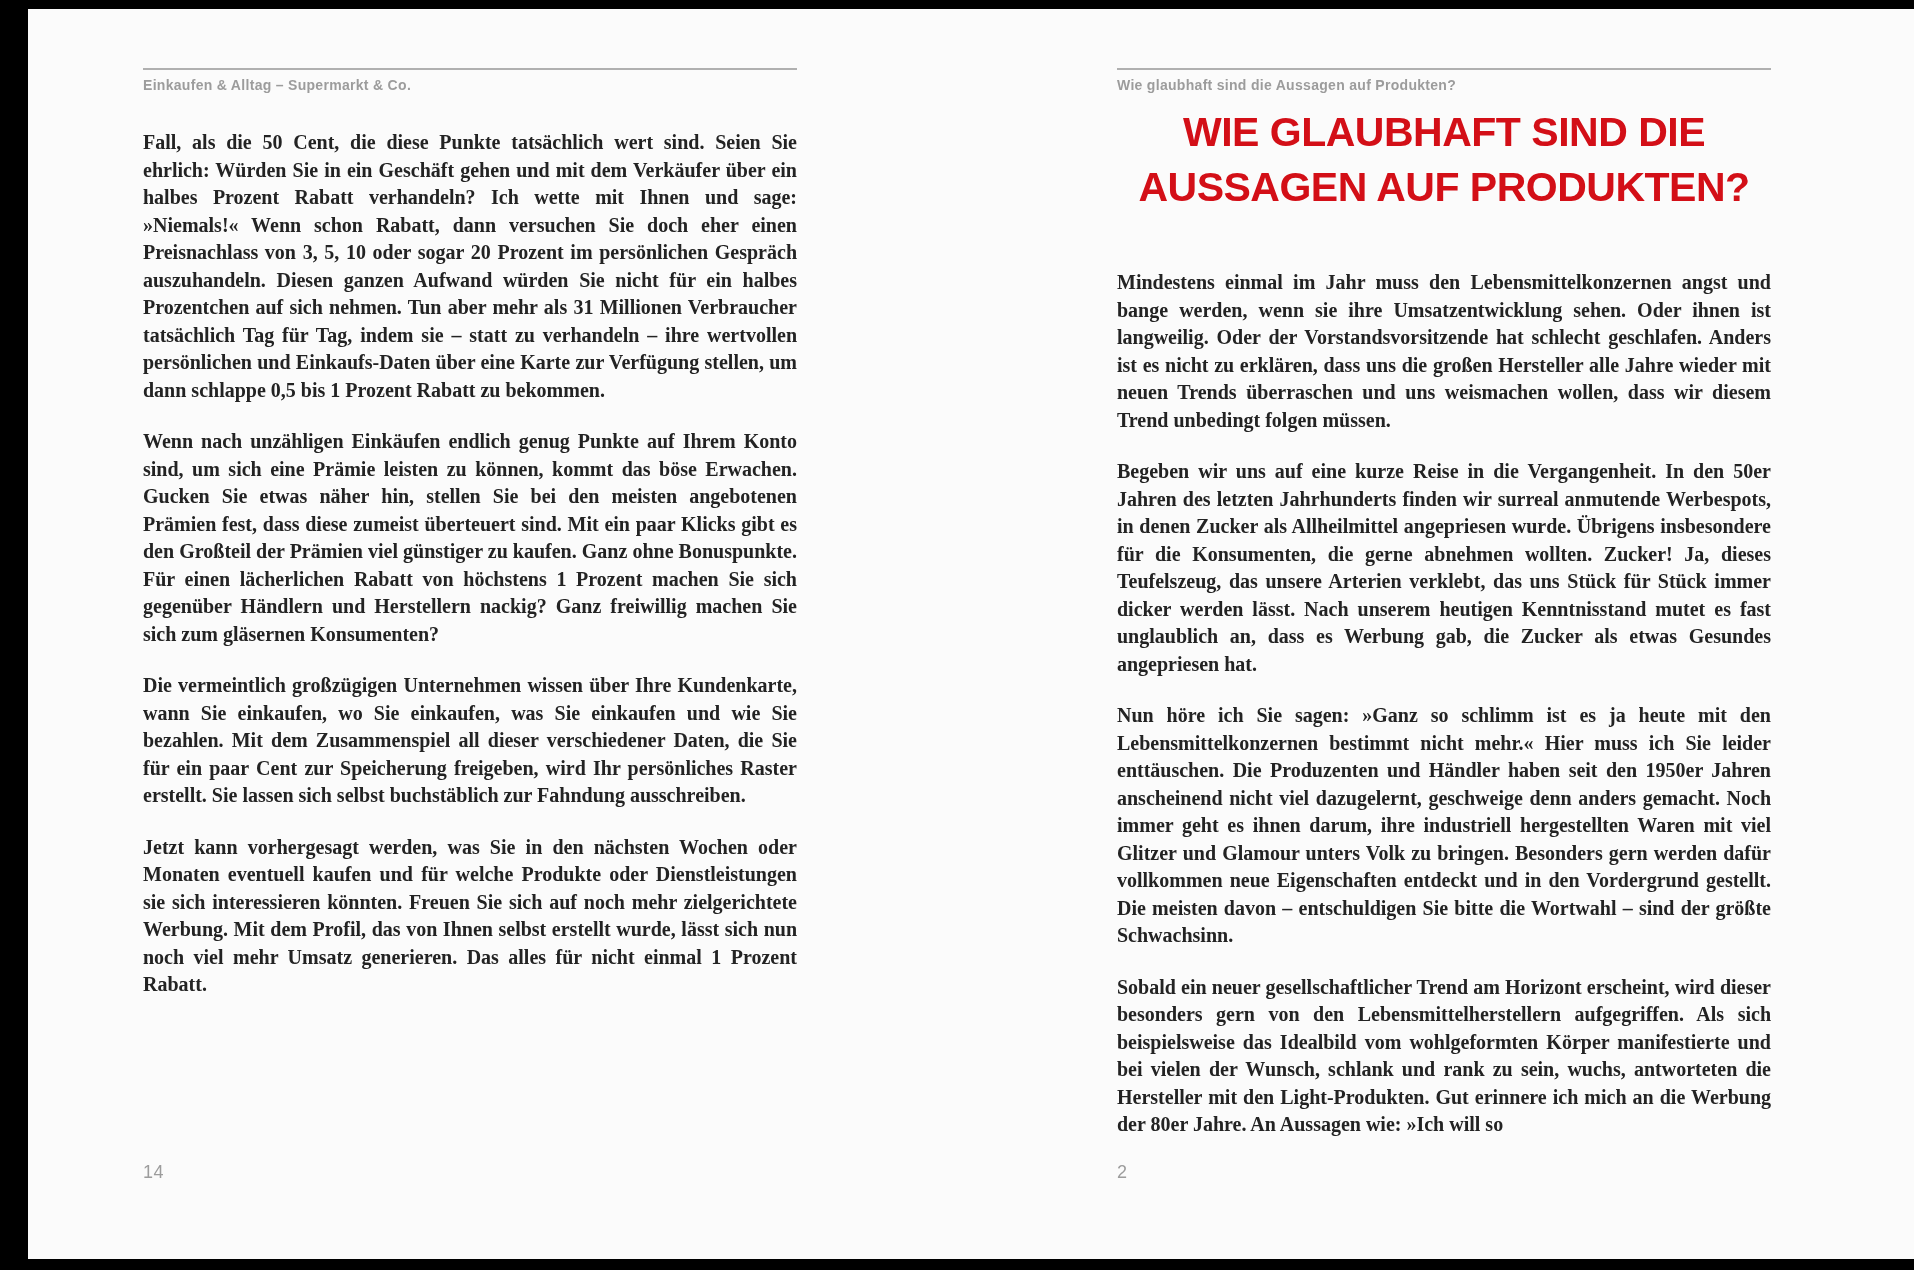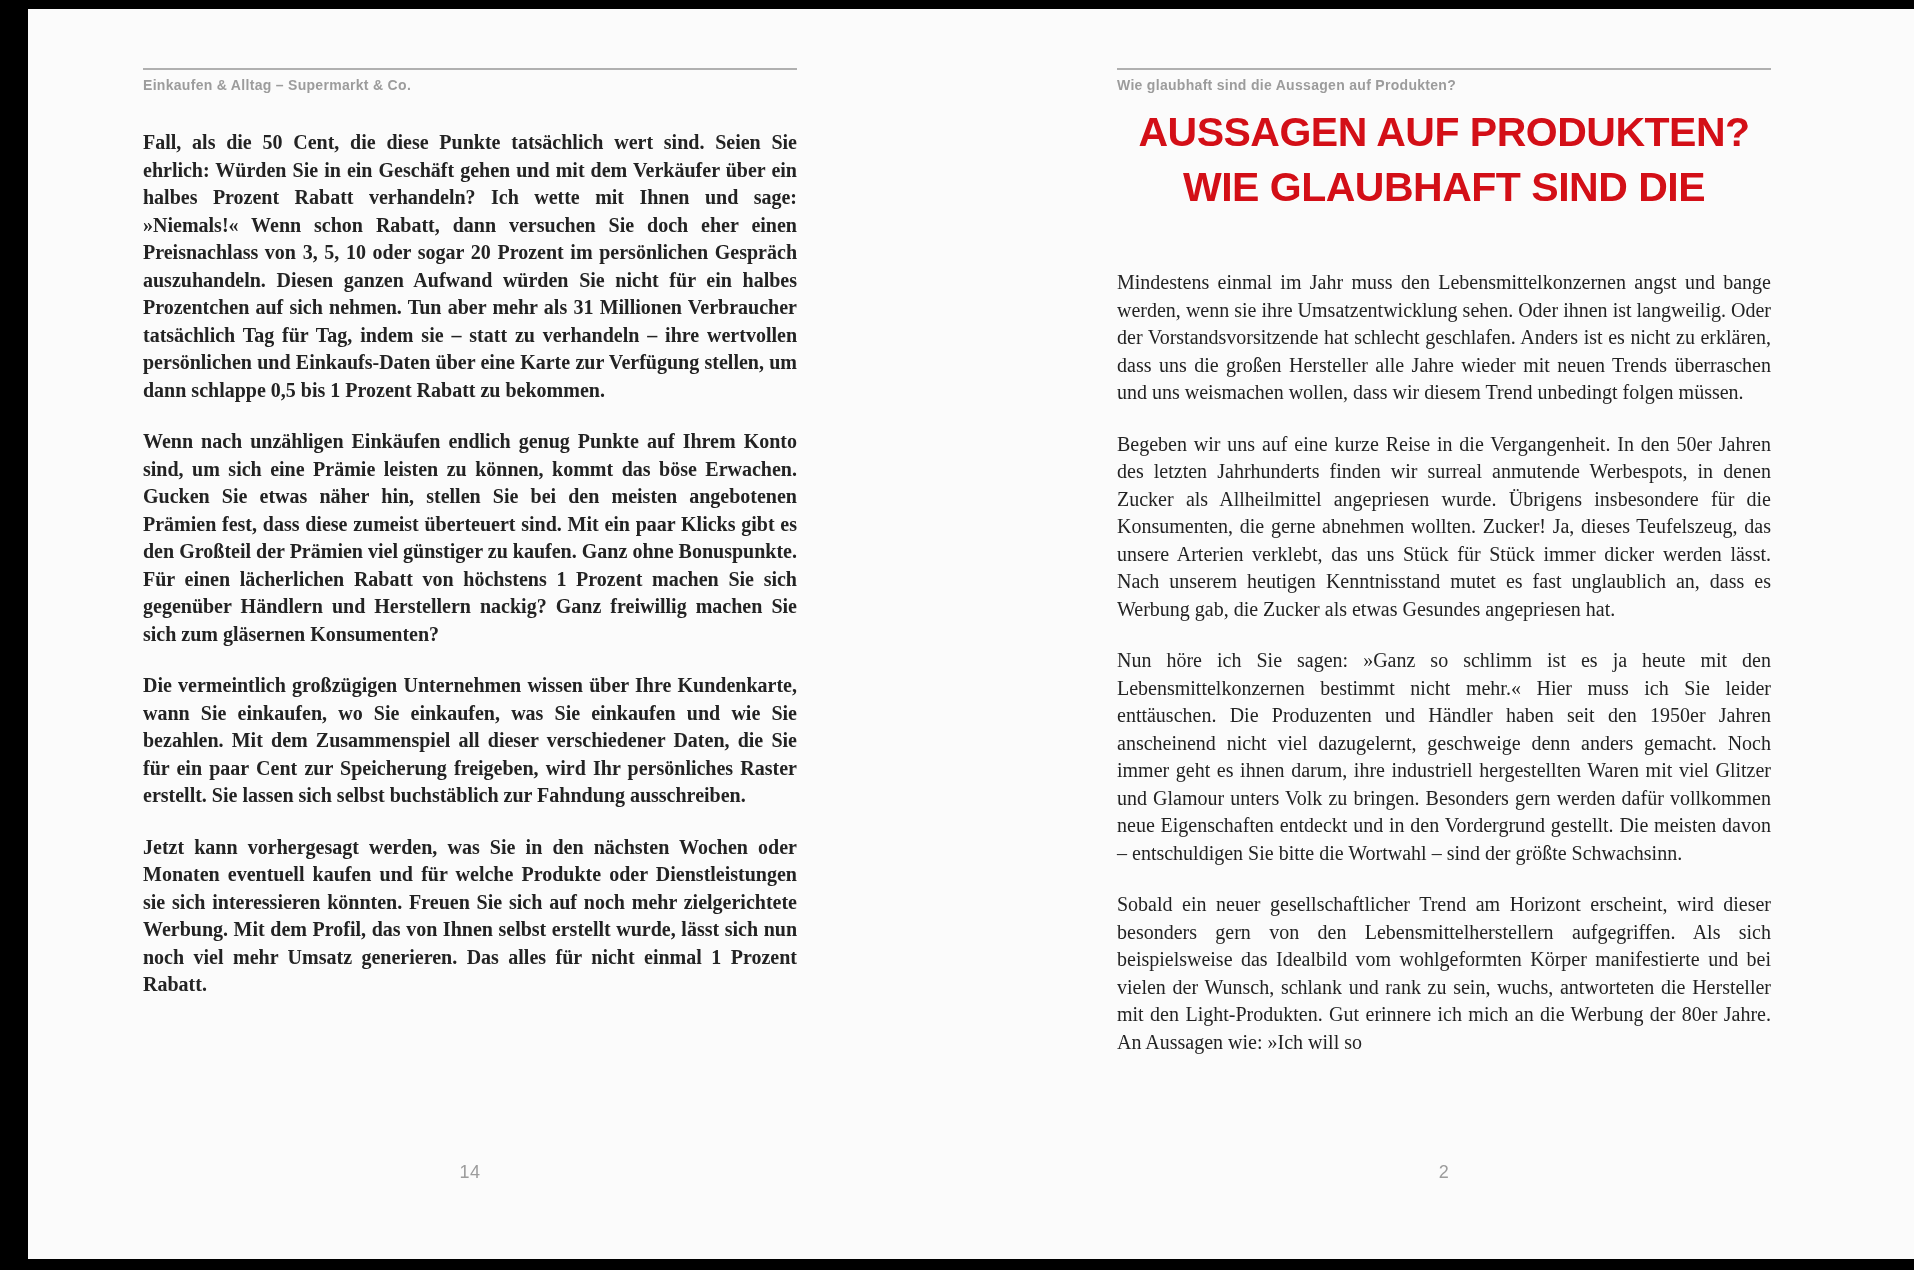--- a/index.html
+++ b/index.html
@@ -28,24 +28,24 @@
     font:700 41px/55px "Liberation Sans",sans-serif;letter-spacing:-.5px;
     color:var(--accent_red,#d30f17);
   }
   .body-text{
     position:absolute;width:654px;
     font:20px/27.5px "Liberation Serif",serif;
     color:var(--text,#232323);
     text-align:justify;text-justify:inter-word;
   }
   .body-text.left{left:115px;top:120px;font-weight:bold;}
-  .body-text.right{left:1089px;top:260px;}
+  .body-text.right{left:1089px;top:260px;font-weight:bold;}
   .body-text p{margin:0 0 24px 0;padding:0;}
   .pagenum{
-    position:absolute;top:1152px;width:654px;text-align:center;
+    position:absolute;top:1152px;width:654px;
     font:500 18px/22px "Liberation Sans",sans-serif;
     color:var(--muted,#9c9c9c);letter-spacing:.5px;
   }
   .pagenum.left{left:115px;}
   .pagenum.right{left:1089px;}
 </style>
 </head>
 <body>
 
 <div class="spread">
@@ -59,22 +59,22 @@
       <p>Die vermeintlich großzügigen Unternehmen wissen über Ihre Kundenkarte, wann Sie einkaufen, wo Sie einkaufen, was Sie einkaufen und wie Sie bezahlen. Mit dem Zusammenspiel all dieser verschiedener Daten, die Sie für ein paar Cent zur Speicherung freigeben, wird Ihr persönliches Raster erstellt. Sie lassen sich selbst buchstäblich zur Fahndung ausschreiben.</p>
       <p>Jetzt kann vorhergesagt werden, was Sie in den nächsten Wochen oder Monaten eventuell kaufen und für welche Produkte oder Dienstleistungen sie sich interessieren könnten. Freuen Sie sich auf noch mehr zielgerichtete Werbung. Mit dem Profil, das von Ihnen selbst erstellt wurde, lässt sich nun noch viel mehr Umsatz generieren. Das alles für nicht einmal 1 Prozent Rabatt.</p>
     </div>
 
   <div class="pagenum left">14</div>
 
   <div class="rule right"></div>
   <div class="running-head right">Wie glaubhaft sind die Aussagen auf Produkten?</div>
 
   <div class="chapter-title">
+      <div>WIE GLAUBHAFT SIND DIE</div>
       <div>AUSSAGEN AUF PRODUKTEN?</div>
-      <div>WIE GLAUBHAFT SIND DIE</div>
     </div>
 
   <div class="body-text right">
       <p>Mindestens einmal im Jahr muss den Lebensmittelkonzernen angst und bange werden, wenn sie ihre Umsatzentwicklung sehen. Oder ihnen ist langweilig. Oder der Vorstandsvorsitzende hat schlecht geschlafen. Anders ist es nicht zu erklären, dass uns die großen Hersteller alle Jahre wieder mit neuen Trends überraschen und uns weismachen wollen, dass wir diesem Trend unbedingt folgen müssen.</p>
       <p>Begeben wir uns auf eine kurze Reise in die Vergangenheit. In den 50er Jahren des letzten Jahrhunderts finden wir surreal anmutende Werbespots, in denen Zucker als Allheilmittel angepriesen wurde. Übrigens insbesondere für die Konsumenten, die gerne abnehmen wollten. Zucker! Ja, dieses Teufelszeug, das unsere Arterien verklebt, das uns Stück für Stück immer dicker werden lässt. Nach unserem heutigen Kenntnisstand mutet es fast unglaublich an, dass es Werbung gab, die Zucker als etwas Gesundes angepriesen hat.</p>
       <p>Nun höre ich Sie sagen: »Ganz so schlimm ist es ja heute mit den Lebensmittelkonzernen bestimmt nicht mehr.« Hier muss ich Sie leider enttäuschen. Die Produzenten und Händler haben seit den 1950er Jahren anscheinend nicht viel dazugelernt, geschweige denn anders gemacht. Noch immer geht es ihnen darum, ihre industriell hergestellten Waren mit viel Glitzer und Glamour unters Volk zu bringen. Besonders gern werden dafür vollkommen neue Eigenschaften entdeckt und in den Vordergrund gestellt. Die meisten davon – entschuldigen Sie bitte die Wortwahl – sind der größte Schwachsinn.</p>
       <p>Sobald ein neuer gesellschaftlicher Trend am Horizont erscheint, wird dieser besonders gern von den Lebensmittelherstellern aufgegriffen. Als sich beispielsweise das Idealbild vom wohlgeformten Körper manifestierte und bei vielen der Wunsch, schlank und rank zu sein, wuchs, antworteten die Hersteller mit den Light-Produkten. Gut erinnere ich mich an die Werbung der 80er Jahre. An Aussagen wie: »Ich will so</p>
     </div>
 
   <div class="pagenum right">2</div>

